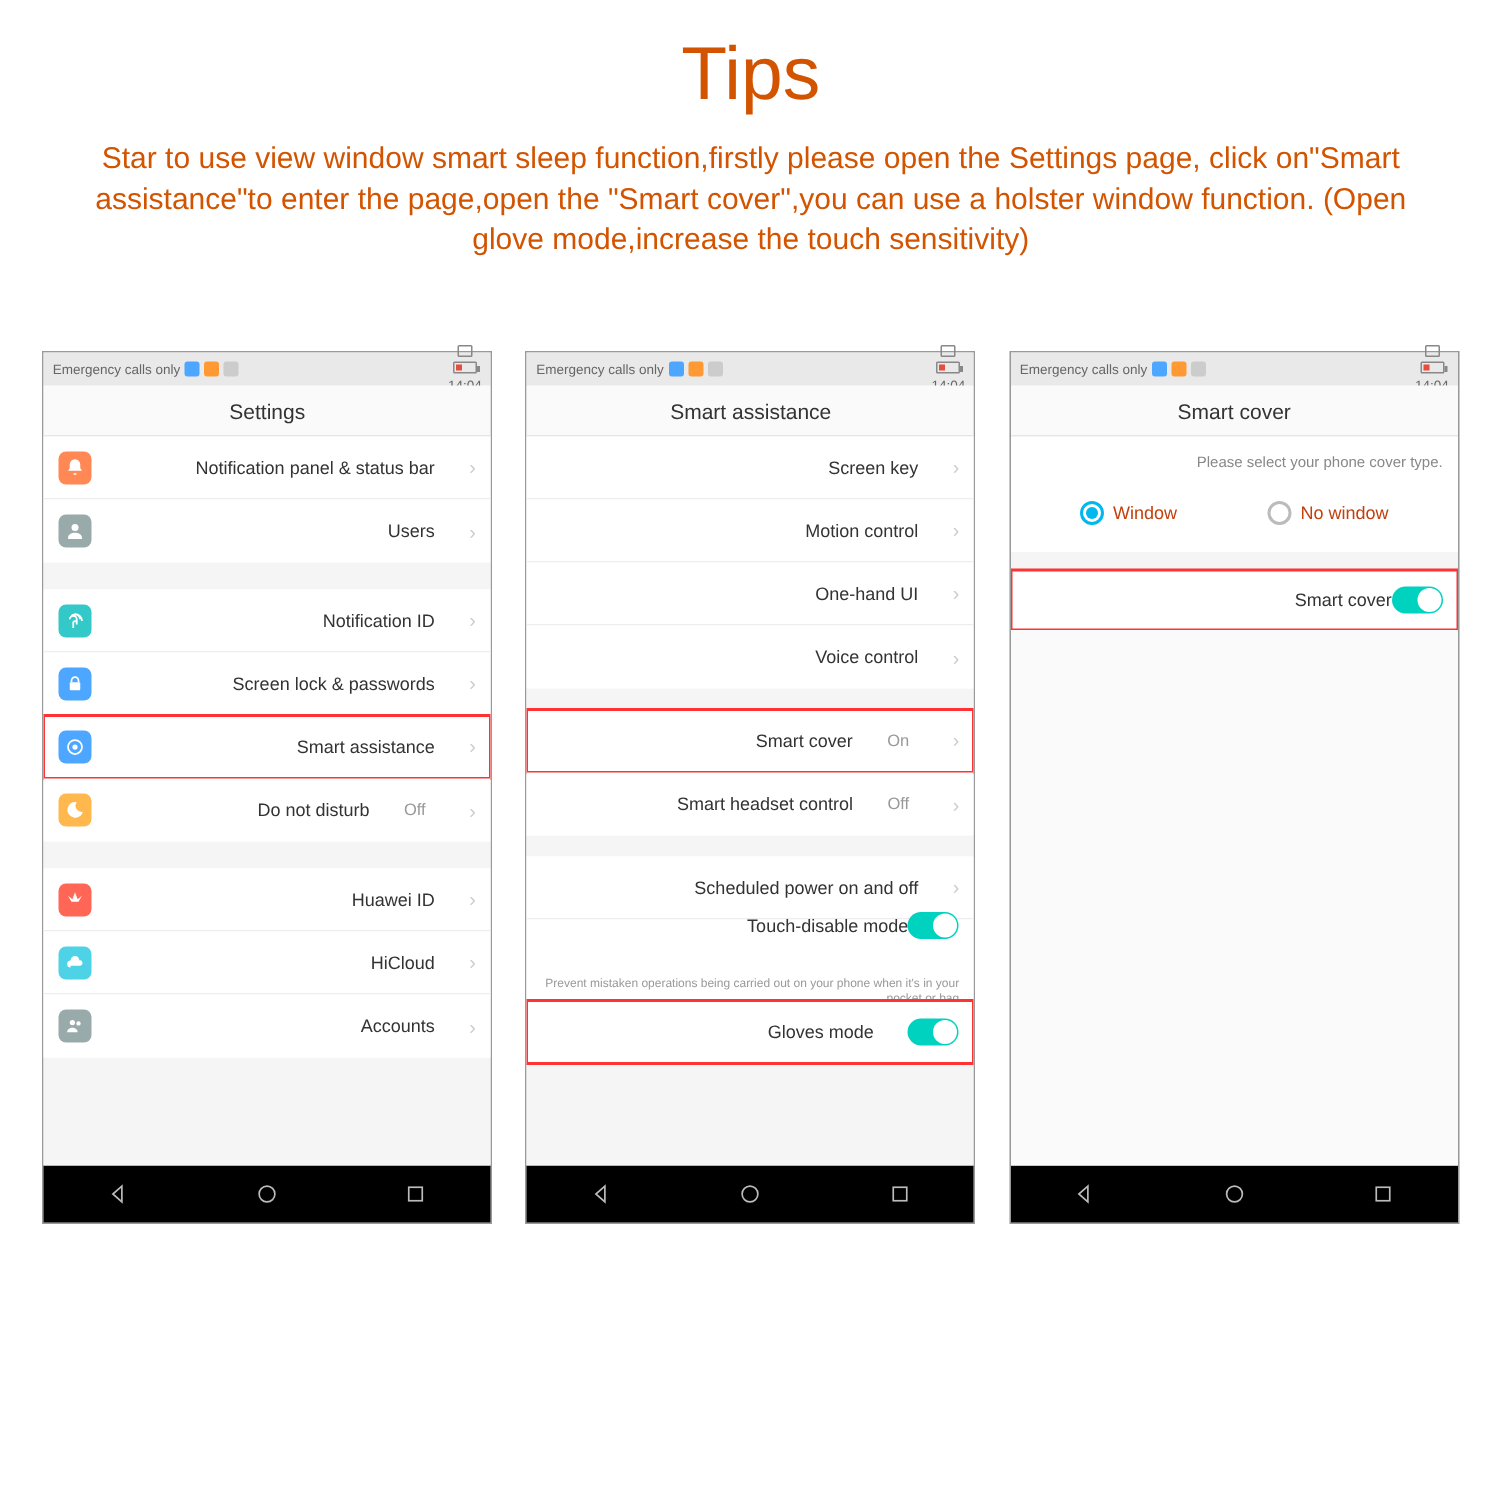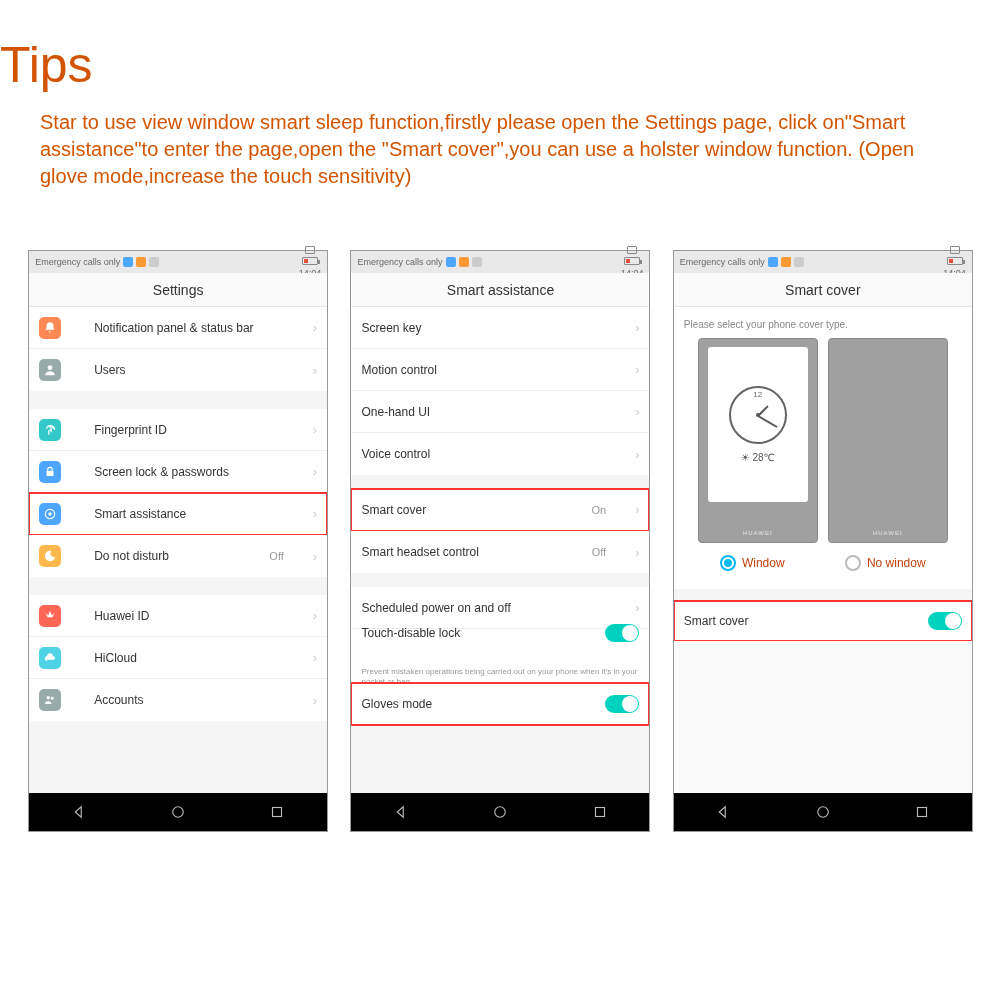--- a/index.html
+++ b/index.html
@@ -4,38 +4,40 @@
 <style>
 * { margin: 0; padding: 0; box-sizing: border-box; }
 body {
   width: 1001px;
   height: 1001px;
   background: #fff;
   font-family: Arial, Helvetica, sans-serif;
   overflow: hidden;
 }
 .header {
-  padding-top: 36px;
+  text-align: center;
+  padding-top: 20px;
 }
 .title {
   font-size: 50px;
   color: #d35400;
   font-weight: normal;
 }
 .subtitle {
   font-size: 20px;
   color: #d35400;
   padding: 15px 40px 0;
   line-height: 1.35;
 }
 .phones {
   display: flex;
   justify-content: space-around;
   padding: 60px 25px 0;
   gap: 16px;
+  text-align: right;
 }
 .phone {
   width: 300px;
   height: 582px;
   border: 1px solid #999;
   background: #f0f0f0;
   display: flex;
   flex-direction: column;
   position: relative;
 }
@@ -237,21 +239,21 @@
         </div>
       </div>
       <div class="gap"></div>
       <div class="group">
         <div class="row">
           <span class="ico" style="background:#33c9c9">
               <svg viewBox="0 0 24 24" fill="none" stroke="#fff" stroke-width="2">
                 <path d="M12 4a8 8 0 0 1 8 8M8 6a6 6 0 0 1 10 4M6 10a4 4 0 0 1 8 0v4M10 20v-6a2 2 0 0 1 4 0v2"></path>
               </svg>
             </span>
-          <span class="lbl">Fingerprint ID</span>
+          <span class="lbl">Notification ID</span>
           <span class="chev">›</span>
         </div>
         <div class="row">
           <span class="ico" style="background:#4da6ff">
               <svg viewBox="0 0 24 24" fill="#fff">
                 <rect x="6" y="10" width="12" height="9" rx="1"></rect>
                 <path d="M8 10V8a4 4 0 0 1 8 0v2" fill="none" stroke="#fff" stroke-width="2"></path>
               </svg>
             </span>
           <span class="lbl">Screen lock &amp; passwords</span>
@@ -374,21 +376,21 @@
           </div>
       </div>
       <div class="gap-sm"></div>
       <div class="group">
         <div class="row">
             <span class="lbl">Scheduled power on and off</span>
             <span class="chev">›</span>
           </div>
         <div class="row tall">
           <div class="rowtop">
-            <span class="lbl">Touch-disable lock</span>
+            <span class="lbl">Touch-disable mode</span>
             <span class="toggle"></span>
           </div>
           <div class="subdesc">Prevent mistaken operations being carried out on your phone when it's in your pocket or bag</div>
         </div>
         <div class="row highlight">
             <span class="lbl">Gloves mode</span>
             <span class="toggle"></span>
           </div>
       </div>
     </div>
@@ -418,37 +420,20 @@
         <span class="battery">
             <span class="fill"></span>
           </span>
         <span>14:04</span>
       </div>
     </div>
     <div class="screen-title">Smart cover</div>
     <div class="content" style="display:flex;flex-direction:column;">
       <div class="cover-area" style="background:#fff;">
         <div class="cover-caption">Please select your phone cover type.</div>
-        <div class="covers">
-          <div class="cover-box">
-            <div class="cover-window">
-              <div class="clock-face">
-                <span class="tick12">12</span>
-                <div class="hand h"></div>
-                <div class="hand m"></div>
-                <div class="clock-center"></div>
-              </div>
-              <div class="weather">☀ 28℃</div>
-            </div>
-            <div class="brand">HUAWEI</div>
-          </div>
-          <div class="cover-box">
-            <div class="brand" style="margin-top:auto">HUAWEI</div>
-          </div>
-        </div>
         <div class="radio-row" style="border:none">
           <div class="radio-opt">
             <span class="radio sel"></span>
             <span>Window</span>
           </div>
           <div class="radio-opt">
             <span class="radio"></span>
             <span>No window</span>
           </div>
         </div>

